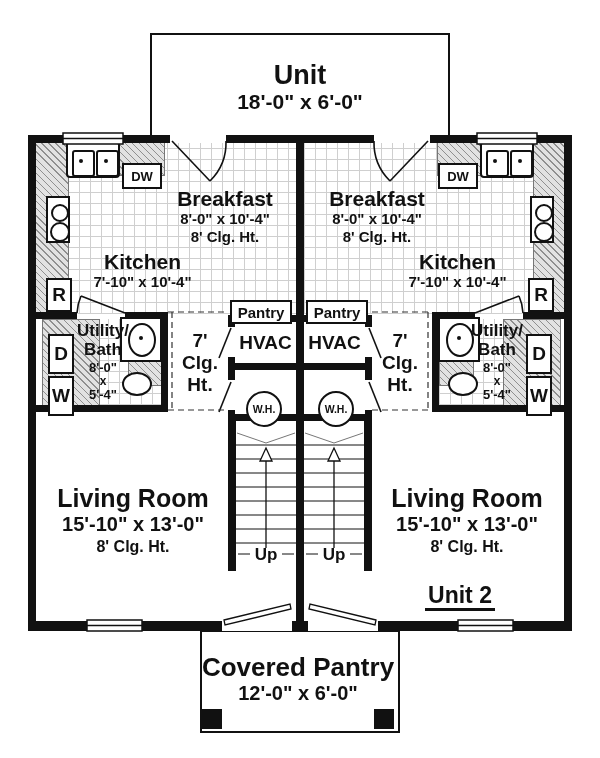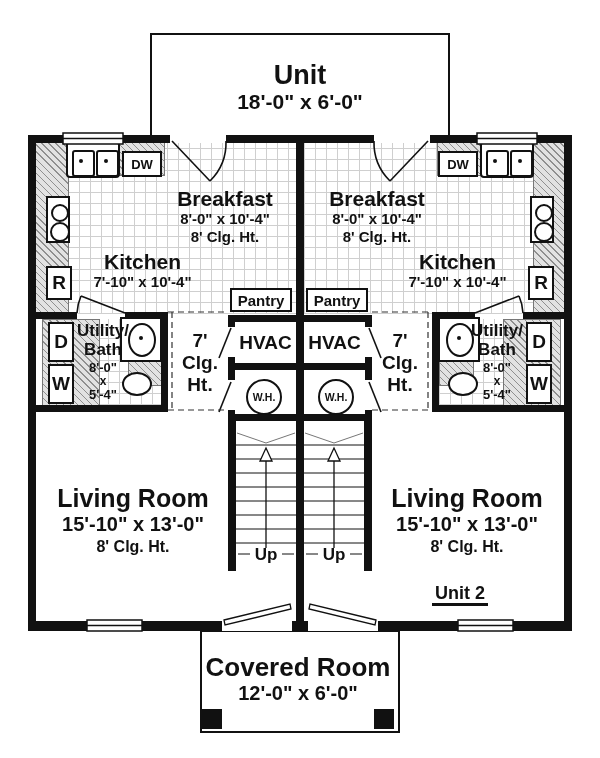--- a/index.html
+++ b/index.html
@@ -10,21 +10,21 @@
   .gap{position:absolute;background:#fff;z-index:11;}
   .outline{position:absolute;border:2px solid #111;background:#fff;z-index:1;}
   .tile{position:absolute;z-index:2;background-image:
         repeating-linear-gradient(0deg,#cfcfcf,#cfcfcf 1px,transparent 1px,transparent 11px),
         repeating-linear-gradient(90deg,#cfcfcf,#cfcfcf 1px,transparent 1px,transparent 11px);}
   .hatch{position:absolute;z-index:3;background-color:#e2e2e2;border:1px solid #777;
         background-image:repeating-linear-gradient(45deg,#8f8f8f,#8f8f8f 1px,transparent 1px,transparent 5px);}
   .appl{position:absolute;z-index:5;background:#fff;border:2px solid #111;box-sizing:border-box;}
   .lbl{position:absolute;z-index:20;font-weight:bold;text-align:center;line-height:1.12;white-space:nowrap;}
   .boxlbl{position:absolute;z-index:12;background:#fff;border:2px solid #111;box-sizing:border-box;
-        display:flex;align-items:center;justify-content:center;font-weight:bold;}
+        display:flex;align-items:center;justify-content:center;font-weight:bold;margin-top:12px;}
   .circle{border-radius:50%;}
   svg.overlay{position:absolute;left:0;top:0;z-index:30;pointer-events:none;}
   .post{position:absolute;background:#111;z-index:6;}
 </style>
 </head>
 <body>
 
 <div id="plan">
 
   <div class="outline" style="left:150px;top:33px;width:296px;height:101px"></div>
@@ -168,26 +168,26 @@
   <div class="lbl" style="left:248px;top:545px;width:36px;font-size:17px">Up</div>
   <div class="lbl" style="left:316px;top:545px;width:36px;font-size:17px">Up</div>
 
   <div class="lbl" style="left:28px;top:484px;width:210px;font-size:25px">Living Room</div>
   <div class="lbl" style="left:28px;top:513px;width:210px;font-size:20px">15'-10" x 13'-0"</div>
   <div class="lbl" style="left:28px;top:538px;width:210px;font-size:16px">8' Clg. Ht.</div>
   <div class="lbl" style="left:362px;top:484px;width:210px;font-size:25px">Living Room</div>
   <div class="lbl" style="left:362px;top:513px;width:210px;font-size:20px">15'-10" x 13'-0"</div>
   <div class="lbl" style="left:362px;top:538px;width:210px;font-size:16px">8' Clg. Ht.</div>
 
-  <div class="lbl" style="left:380px;top:583px;width:160px;font-size:18px"><span style="border-bottom:3px solid #111;padding:0 3px">Unit 2</span></div>
+  <div class="lbl" style="left:380px;top:583px;width:160px;font-size:23px"><span style="border-bottom:3px solid #111;padding:0 3px">Unit 2</span></div>
 
   <div class="outline" style="left:200px;top:630px;width:196px;height:99px"></div>
   <div class="post" style="left:202px;top:709px;width:20px;height:20px"></div>
   <div class="post" style="left:374px;top:709px;width:20px;height:20px"></div>
-  <div class="lbl" style="left:200px;top:653px;width:196px;font-size:26px">Covered Room</div>
+  <div class="lbl" style="left:200px;top:653px;width:196px;font-size:26px">Covered Pantry</div>
   <div class="lbl" style="left:200px;top:682px;width:196px;font-size:20px">12'-0" x 6'-0"</div>
 
   <svg class="overlay" width="600" height="758" viewBox="0 0 600 758">
 
     <g stroke="#111" stroke-width="1.5" fill="#fff">
       <rect x="63" y="133" width="60" height="11"></rect>
         <line x1="63" y1="138.5" x2="123" y2="138.5"></line>
       <rect x="477" y="133" width="60" height="11"></rect>
         <line x1="477" y1="138.5" x2="537" y2="138.5"></line>
       <rect x="87" y="620" width="55" height="11"></rect>

